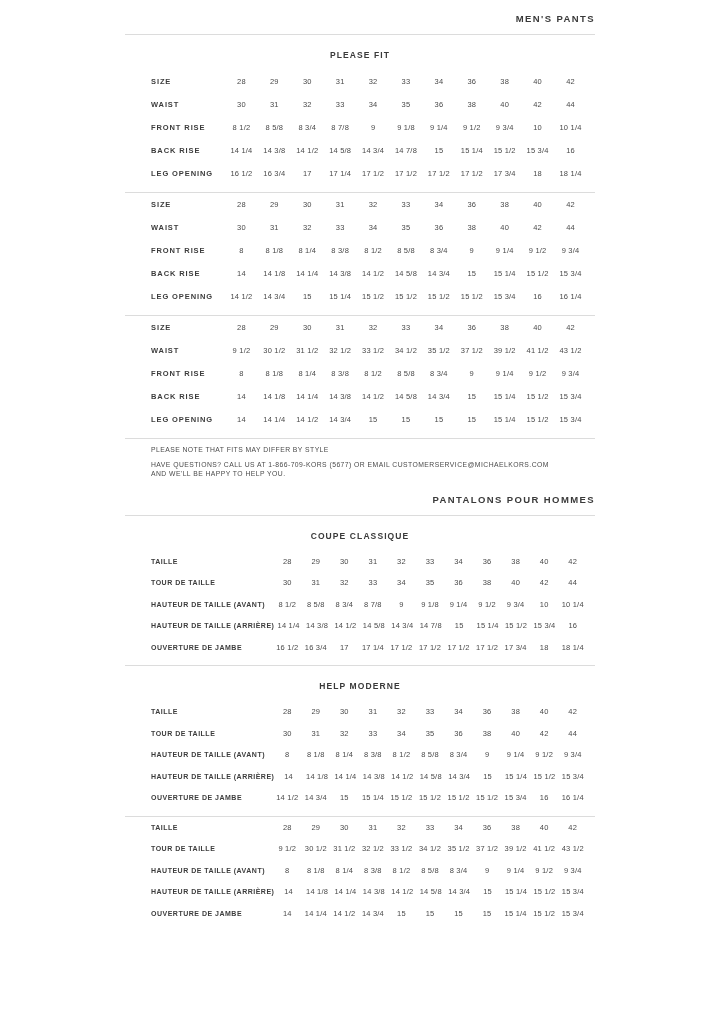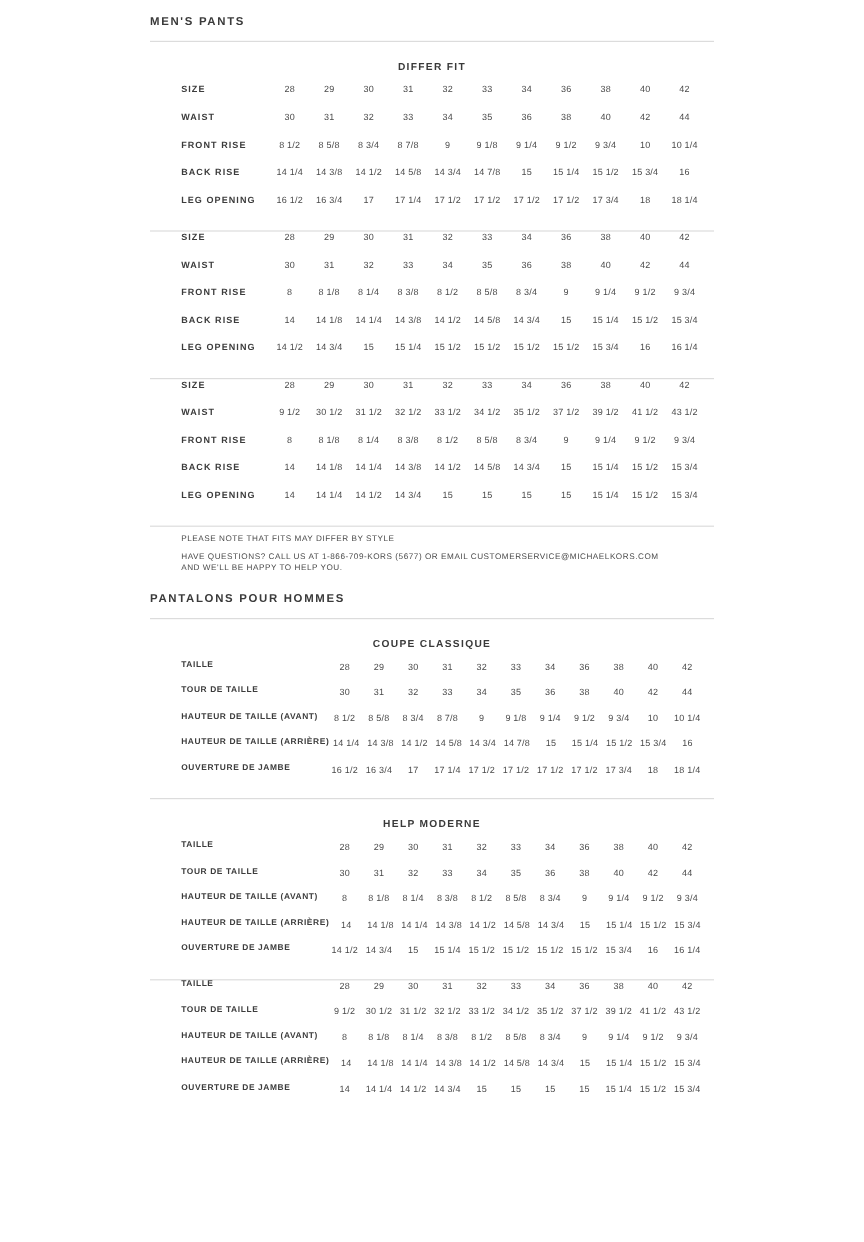--- a/index.html
+++ b/index.html
@@ -4,40 +4,40 @@
 <style>
   html, body { margin: 0; padding: 0; background: #ffffff; }
   body {
     width: 720px; height: 1035px; overflow: hidden;
     font-family: "Liberation Sans", sans-serif;
     color: #414141;
   }
   .page { width: 470px; margin: 0 auto; padding-top: 9px; }
 
   .main-title {
-    text-align: left;
+    text-align: right;
     font-size: 9.5px; font-weight: bold;
     letter-spacing: 1.4px;
     color: #3a3a3a;
     padding: 4px 0 10px;
     white-space: nowrap;
   }
   .rule { border: 0; border-top: 1px solid #dcdcdc; margin: 0; height: 0; }
 
   .section-title {
     text-align: center;
     font-size: 8.5px; font-weight: bold;
     letter-spacing: 1.1px;
     color: #3a3a3a;
     padding: 15px 0 10px;
     white-space: nowrap;
   }
   .fit-table { padding-bottom: 7px; }
 
-  .t-row { display: flex; height: 23px; padding-right: 8px; }
+  .t-row { display: flex; align-items: center; height: 23px; padding-right: 8px; }
   .fr .t-row { height: 21.5px; }
 
   .t-label {
     flex: 0 0 100px; box-sizing: border-box;
     padding-left: 26px;
     font-size: 7.5px; font-weight: bold;
     letter-spacing: 0.9px;
     color: #3c3c3c;
     white-space: nowrap;
   }
@@ -62,21 +62,21 @@
 </head>
 <body>
 
 <div class="page">
 
   <div class="main-title">MEN'S PANTS</div>
   <hr class="rule">
 
   <div>
       <div class="fit-section">
-        <div class="section-title">DIFFER FIT</div>
+        <div class="section-title">PLEASE FIT</div>
         <div class="fit-table">
           <div class="t-row">
             <div class="t-label">SIZE</div>
             <div class="t-val">28</div>
             <div class="t-val">29</div>
             <div class="t-val">30</div>
             <div class="t-val">31</div>
             <div class="t-val">32</div>
             <div class="t-val">33</div>
             <div class="t-val">34</div>

